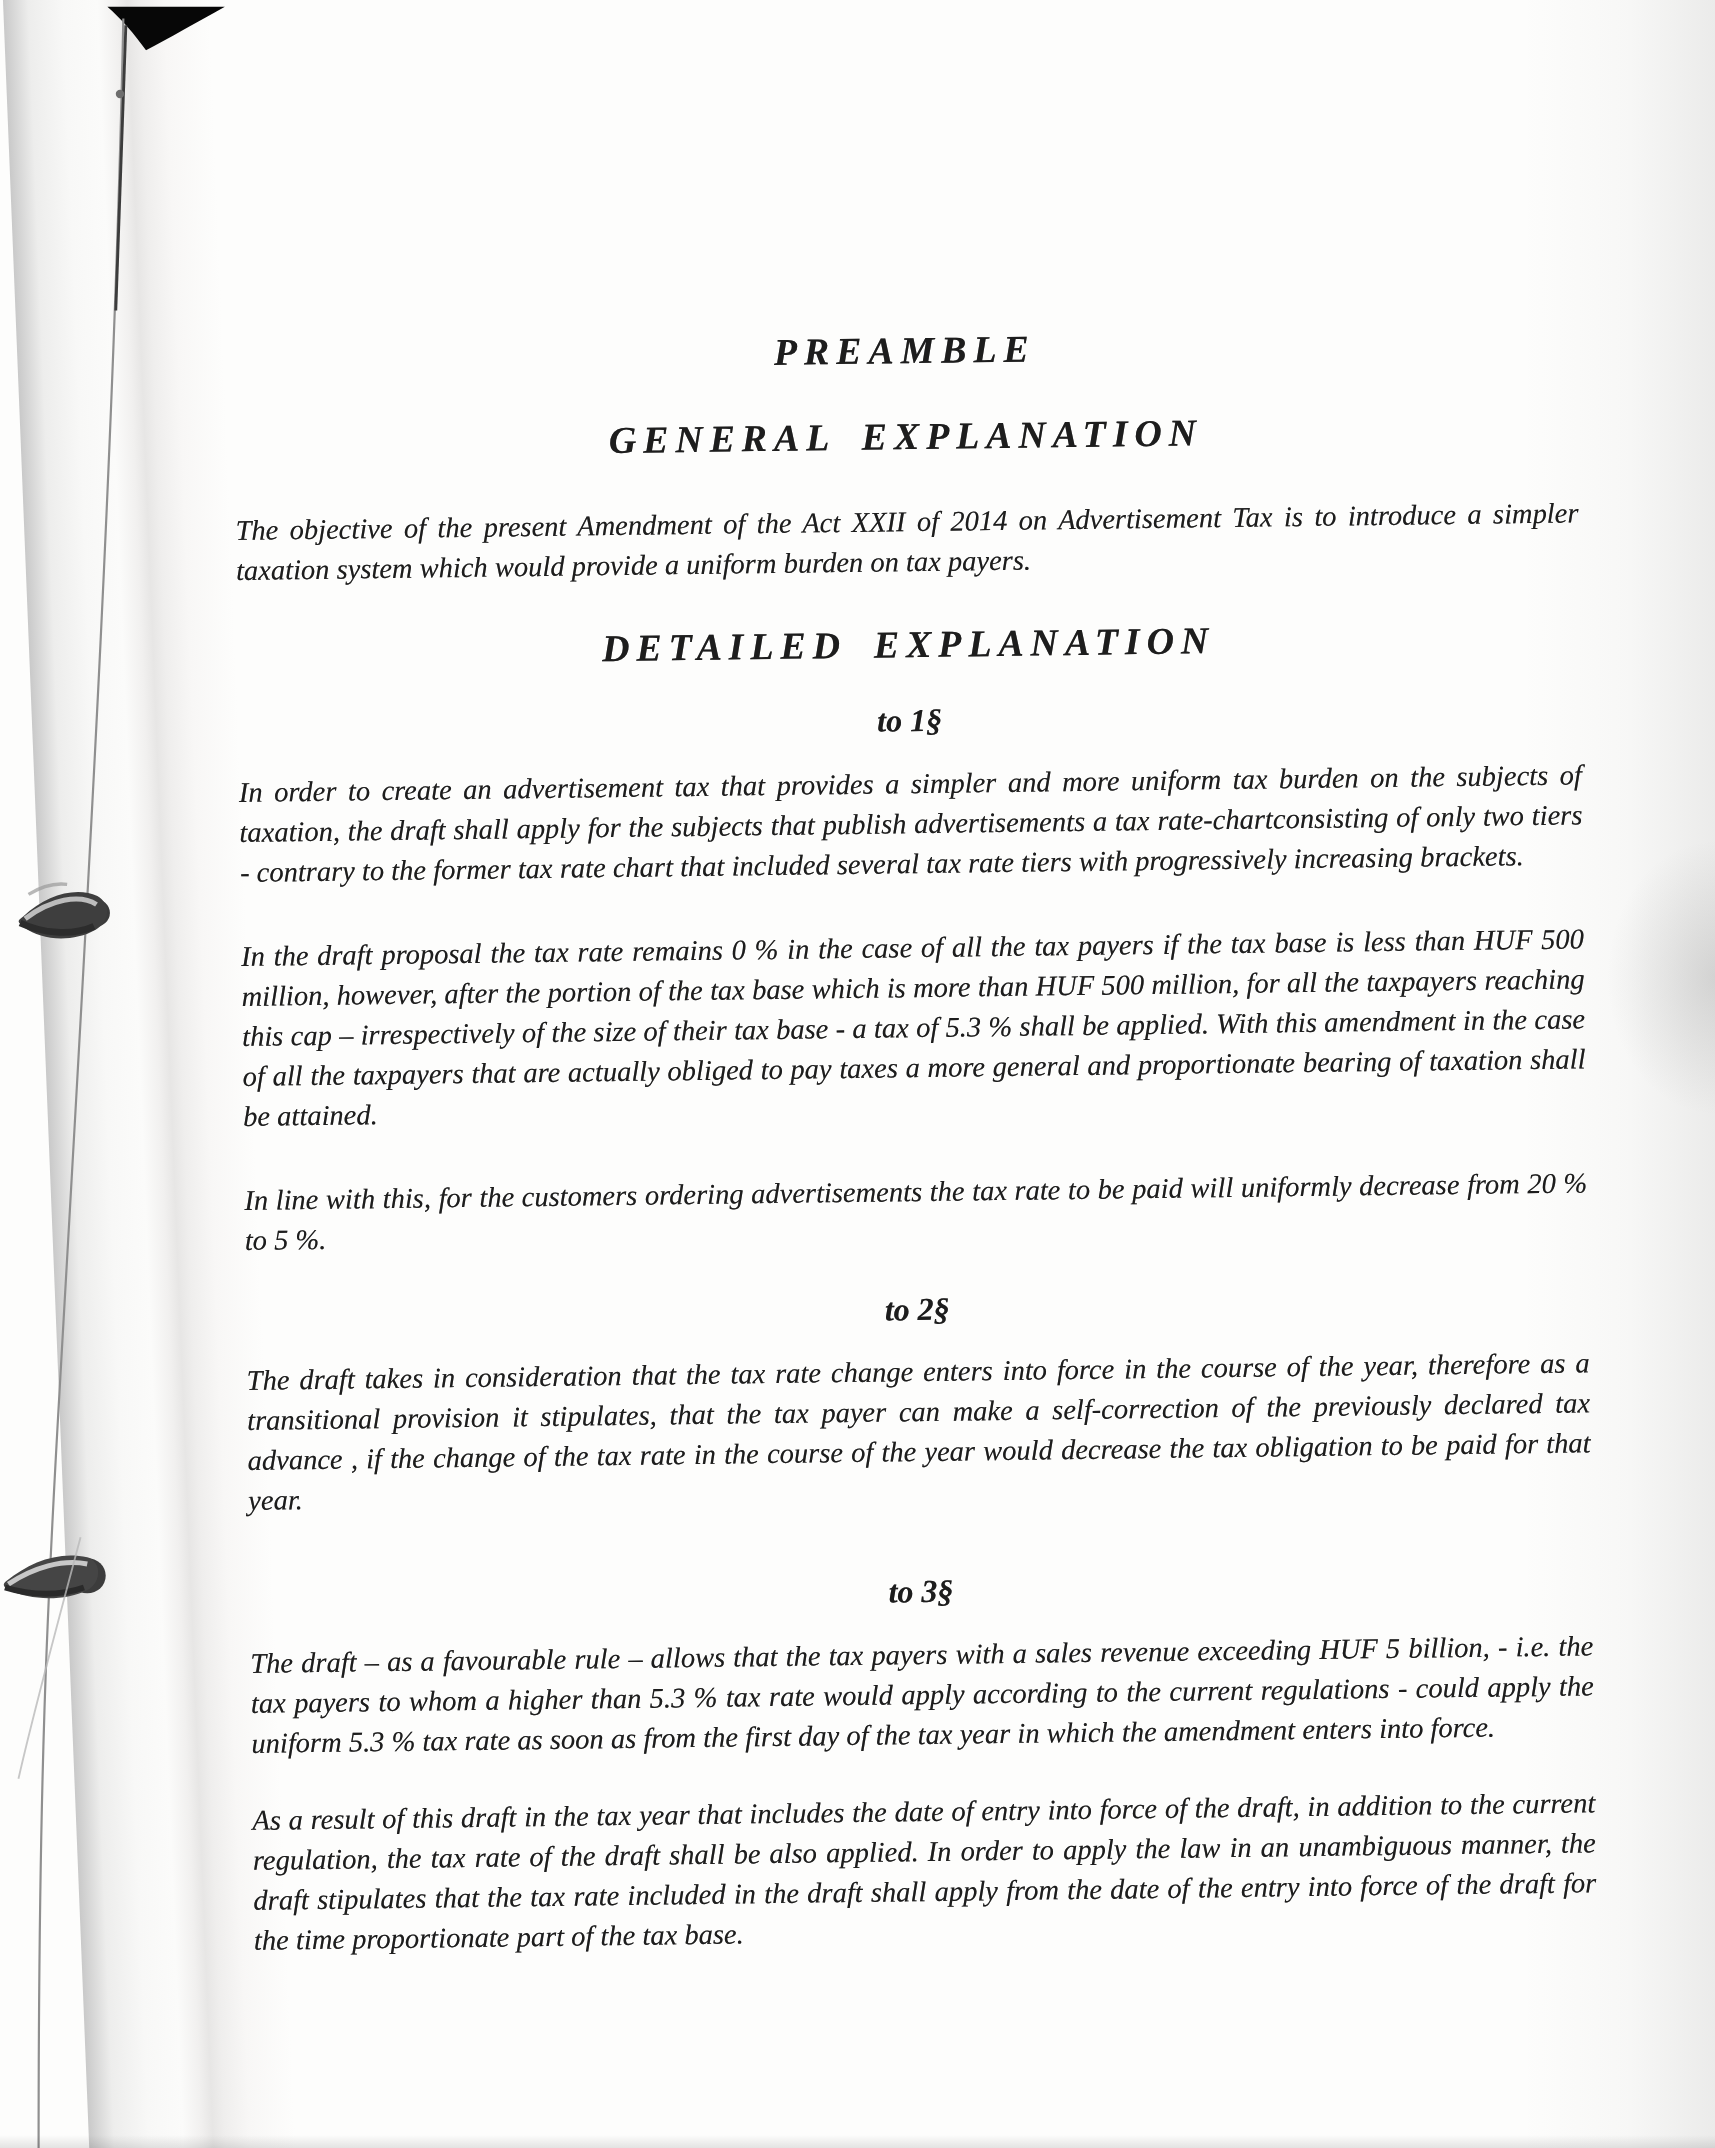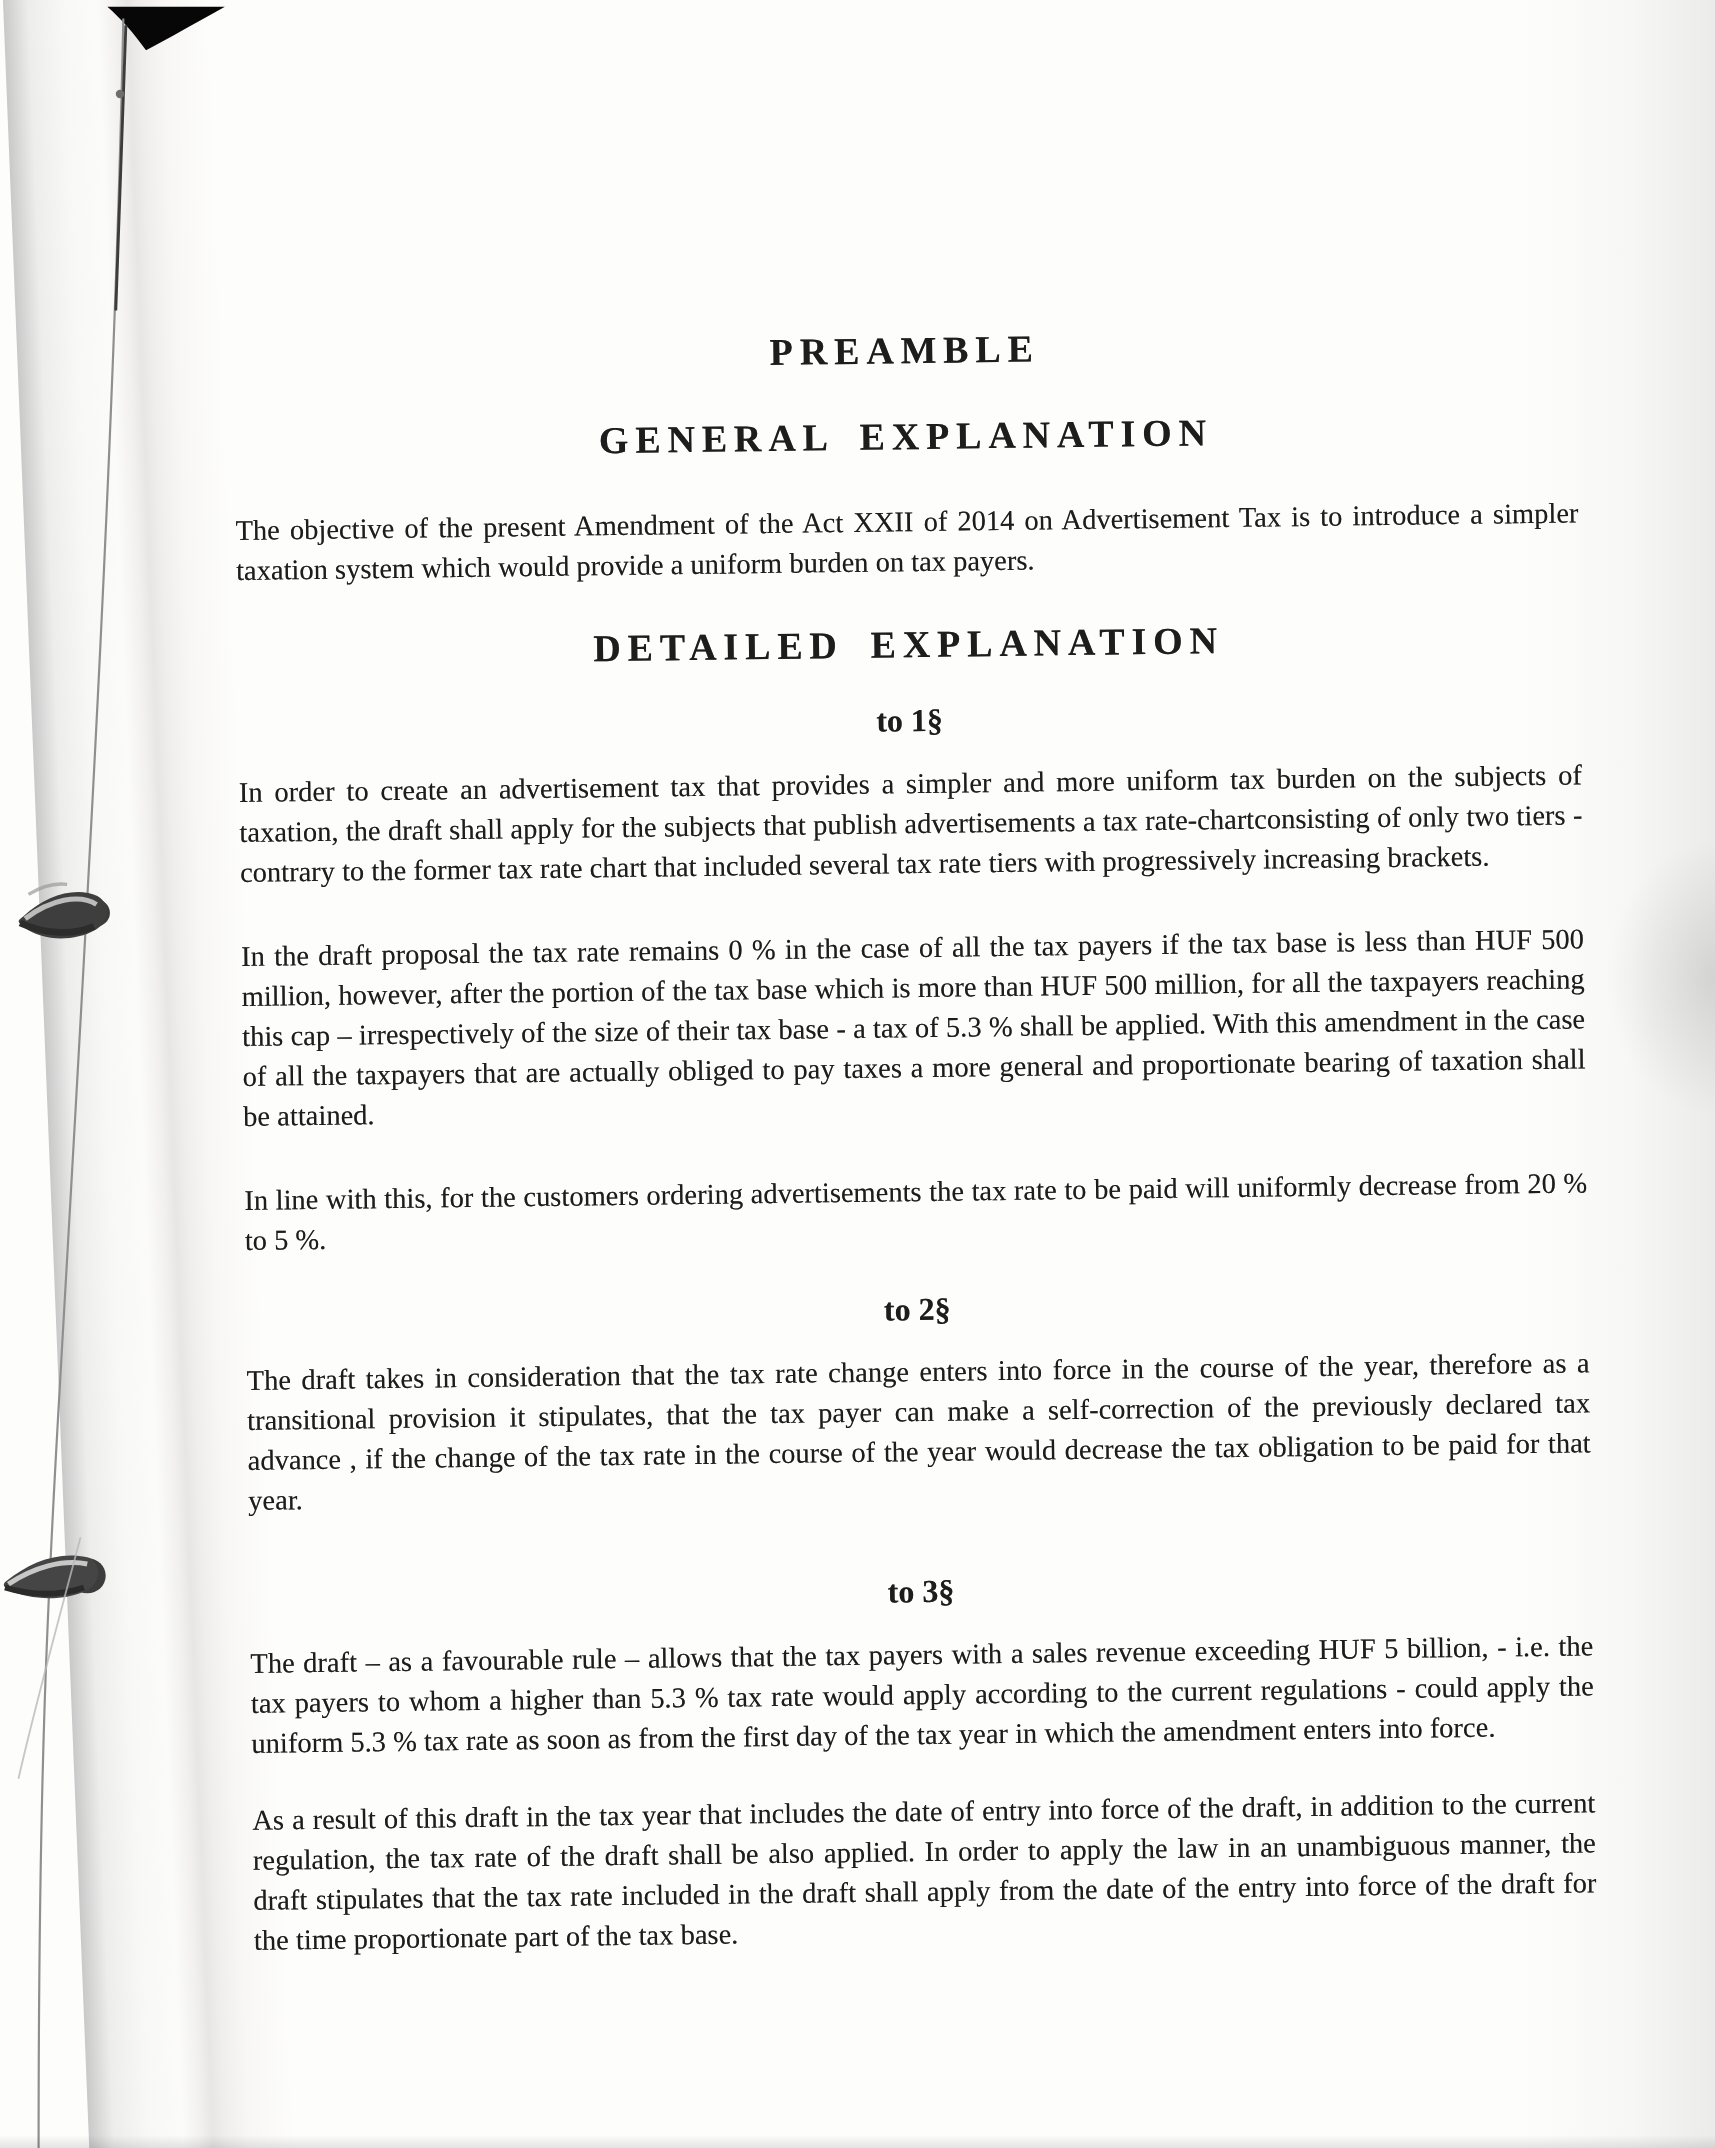--- a/index.html
+++ b/index.html
@@ -3,20 +3,21 @@
 <meta charset="utf-8">
 <style>
   html, body { margin: 0; padding: 0; background: #ffffff; }
   .page {
     position: relative;
     width: 1715px;
     height: 2148px;
     background: #fdfdfc;
     overflow: hidden;
     font-family: "Liberation Serif", "DejaVu Serif", serif;
+    font-style: italic;
   }
   
   .left-edge {
     position: absolute;
     left: 0; top: -76px;
     width: 277px; height: 2349px;
     transform-origin: 123px 0;
     transform: rotate(-2.3deg);
     background: linear-gradient(90deg,
       #c9c9c9 0px, #ededec 25px, #f8f8f7 60px, #fbfbfa 94px,

